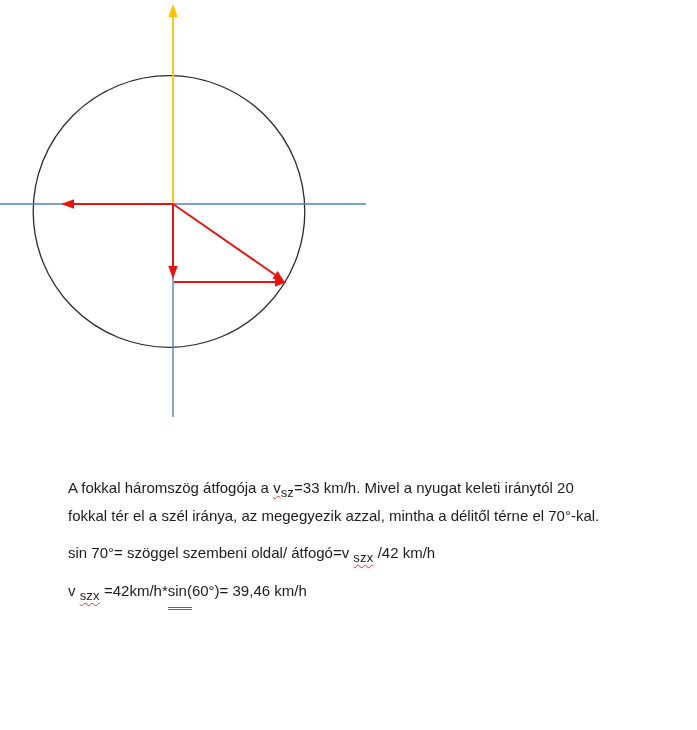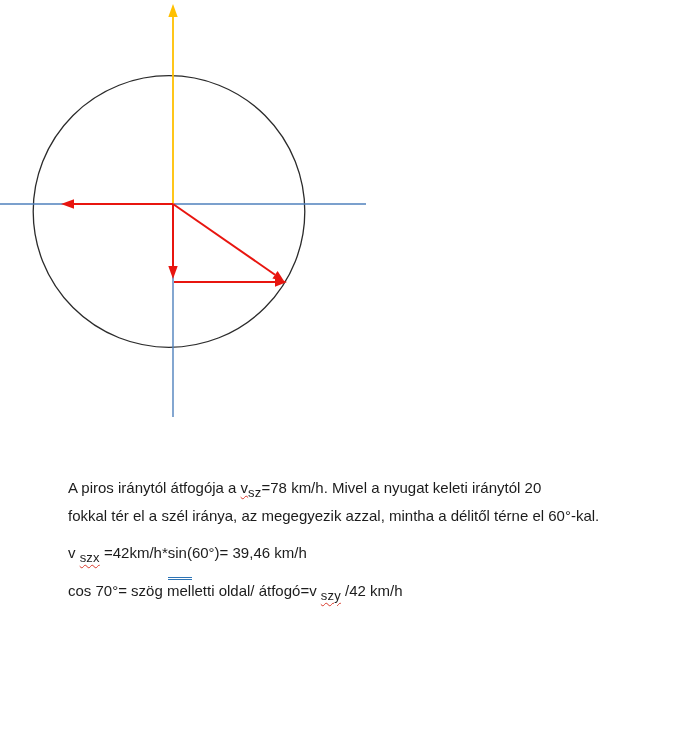--- a/index.html
+++ b/index.html
@@ -41,21 +41,21 @@
   }
   .sq{
     text-decoration:underline;
     text-decoration-style:wavy;
     text-decoration-color:var(--squiggle_red);
     text-decoration-thickness:1px;
     text-underline-offset:2px;
   }
   .fnu{
     border-bottom:3px double var(--grammar_blue);
-    padding-bottom:16px;
+    padding-bottom:8px;
   }
 </style>
 </head>
 <body>
 
 <svg class="diagram" viewBox="0 0 697 470" xmlns="http://www.w3.org/2000/svg">
 
   <circle class="st-circle" cx="169" cy="211.5" r="135.8"></circle>
 
   <line class="st-blue" x1="0" y1="204" x2="366" y2="204"></line>
@@ -82,22 +82,22 @@
   </g>
 
   <g>
     <line class="st-red" x1="174" y1="282" x2="276" y2="282"></line>
     <polygon class="f-red" points="287,282 275,277.3 275,286.7"></polygon>
   </g>
 </svg>
 
 <div class="solution">
 
-  <p><span>A piros iránytól átfogója a </span><span class="sq"><span>v</span><span class="sub">sz</span></span><span>=78 km/h. Mivel a nyugat keleti iránytól 20</span><br><span>fokkal tér el a szél iránya, az megegyezik azzal, mintha a délitől térne el 60°-kal.</span></p>
+  <p><span>A fokkal háromszög átfogója a </span><span class="sq"><span>v</span><span class="sub">sz</span></span><span>=33 km/h. Mivel a nyugat keleti iránytól 20</span><br><span>fokkal tér el a szél iránya, az megegyezik azzal, mintha a délitől térne el 70°-kal.</span></p>
 
 
+  <p><span>sin 70°= szöggel szembeni oldal/ átfogó=v </span><span class="sub sq">szx</span><span> /42 km/h</span></p>
 
   <p><span>v </span><span class="sub sq">szx</span><span> =42km/h*</span><span class="fnu">sin(</span><span>60°)= 39,46 km/h</span></p>
 
-  <p><span>cos 70°= szög melletti oldal/ átfogó=v </span><span class="sub sq">szy</span><span> /42 km/h</span></p>
 
 
 </div>
 
 </body></html>

